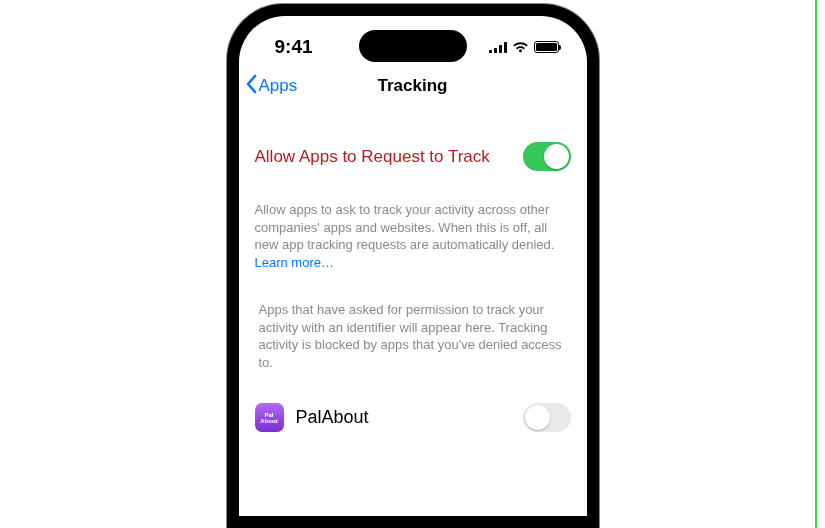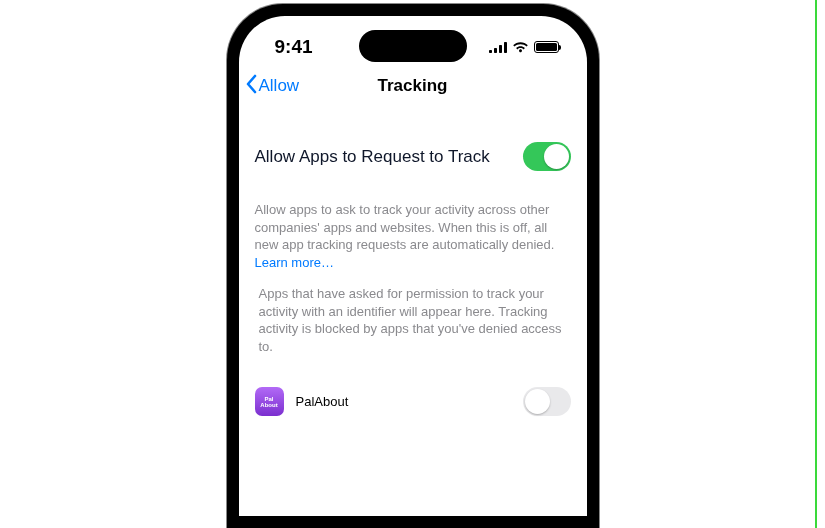--- a/index.html
+++ b/index.html
@@ -98,21 +98,21 @@
     }
     .content { padding: 28px 16px 0 16px; }
     .row {
       display: flex;
       align-items: center;
       justify-content: space-between;
       padding: 6px 0 10px;
     }
     .row-title {
       font-size: 17px;
-      color: #0f172a;
+      color: #b91c1c;
     }
     .switch {
       width: 48px; height: 29px;
       border-radius: 30px;
       position: relative;
       flex: 0 0 auto;
     }
     .switch.on { background: #34c759; }
     .switch.off { background: #e9e9eb; }
     .switch .knob {
@@ -129,40 +129,40 @@
       font-size: 13px;
       color: #8a8a8e;
       line-height: 1.35;
       margin-top: 20px;
     }
     .footer-text .link { color: #007aff; }
     .section2-note {
       font-size: 13px;
       color: #8a8a8e;
       line-height: 1.35;
-      margin-top: 14px;
+      margin-top: 30px;
       padding: 0 4px;
     }
     .app-row {
       display: flex;
       align-items: center;
       justify-content: space-between;
       margin-top: 26px;
       padding: 6px 0;
     }
     .app-left { display:flex; align-items:center; gap: 12px; }
     .app-icon {
       width: 29px; height: 29px;
       border-radius: 7px;
       background: linear-gradient(180deg,#b26af6 0%, #7b2fcf 100%);
       display:flex; flex-direction:column;
       justify-content:center; align-items:center;
       color:#fff; font-size:6px; line-height:1.05; font-weight:600;
     }
-    .app-name { font-size: 13px; }
+    .app-name { font-size: 18px; }
   </style>
 </head>
 <body>
 
 <div class="device">
 
   <div class="screen">
     <div class="dynamic-island"></div>
 
     <div class="statusbar">
@@ -189,21 +189,21 @@
       </div>
     </div>
 
     <div class="navbar">
       <div class="back-btn">
         <span>
           <svg width="12" height="20" viewBox="0 0 12 20">
               <path d="M10 2 L3 10 L10 18" stroke="#007aff" stroke-width="2.6" fill="none" stroke-linecap="round" stroke-linejoin="round"></path>
             </svg>
         </span>
-        <span>Allow</span>
+        <span>Apps</span>
       </div>
       <div class="title">Tracking</div>
     </div>
 
     <div class="content">
       <div class="row">
         <div class="row-title">Allow Apps to Request to Track</div>
         <div class="switch on">
             <div class="knob"></div>
           </div>

